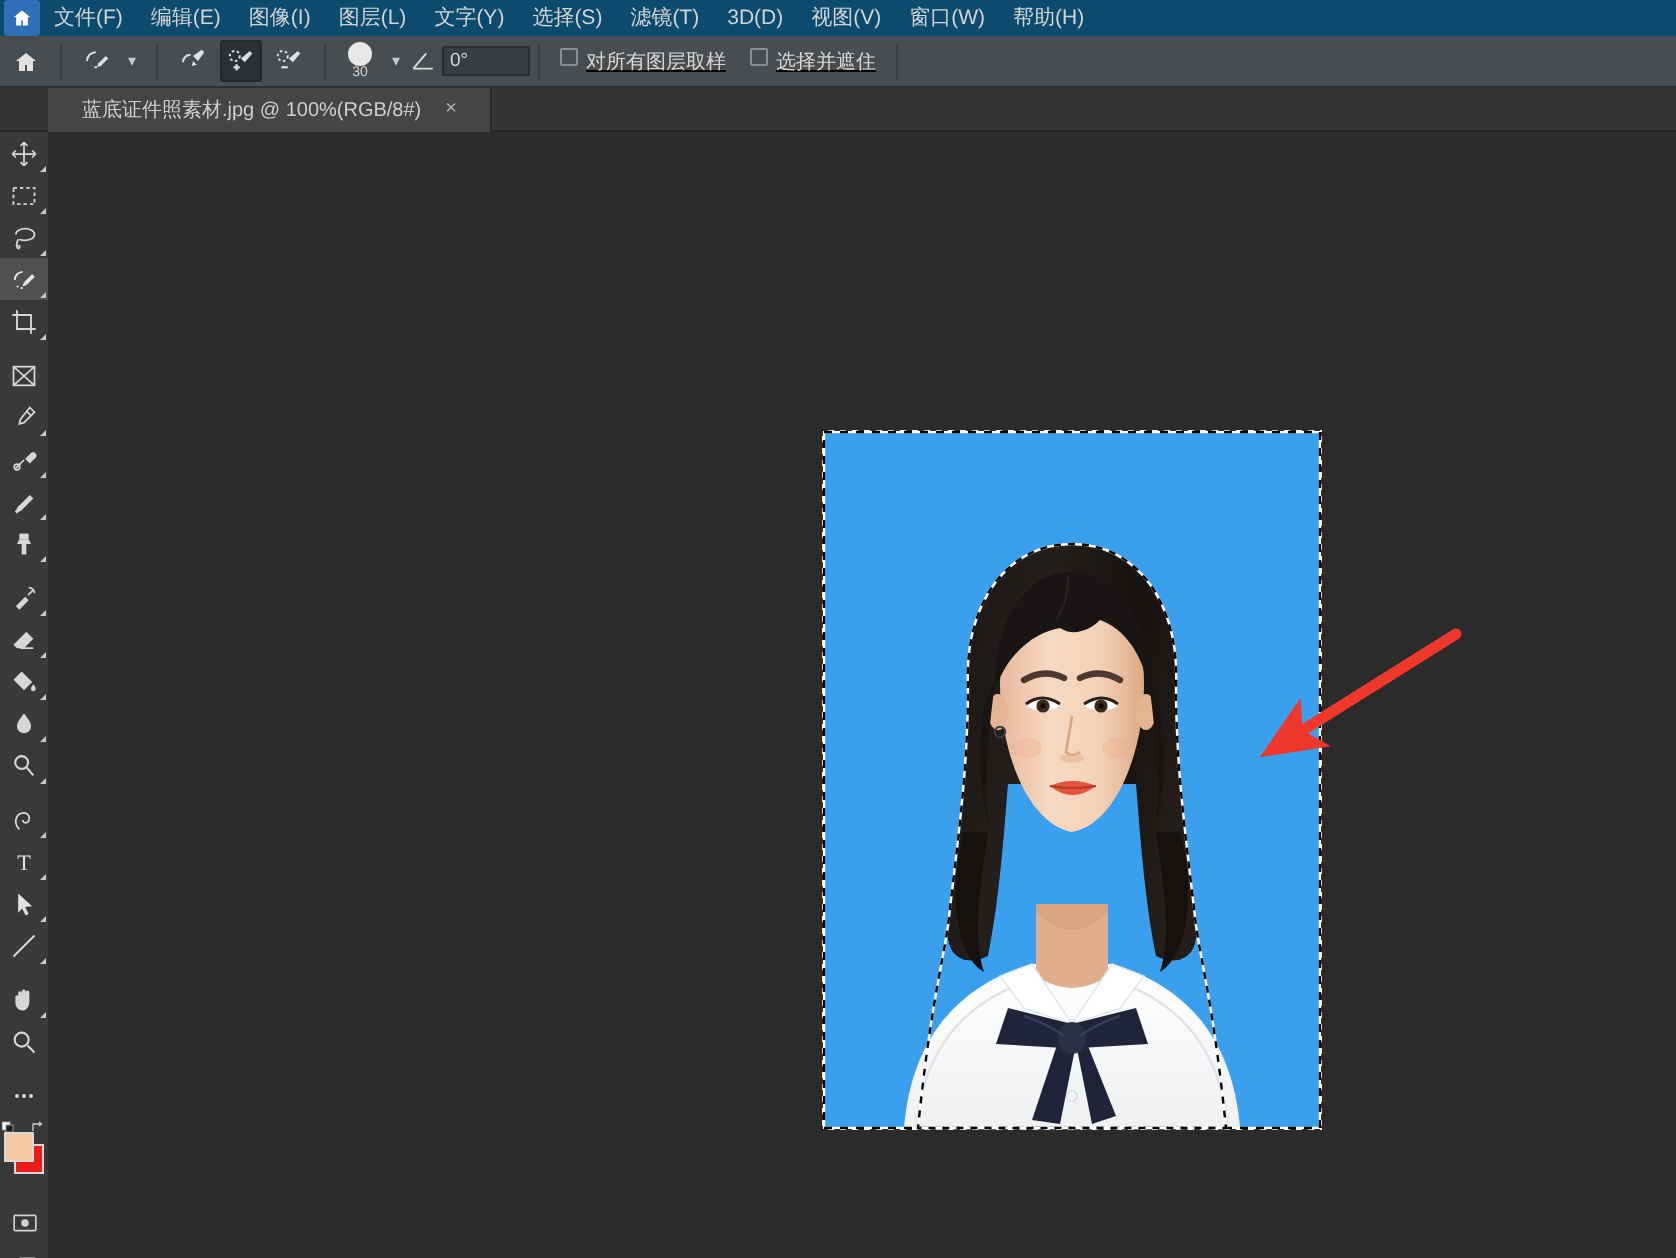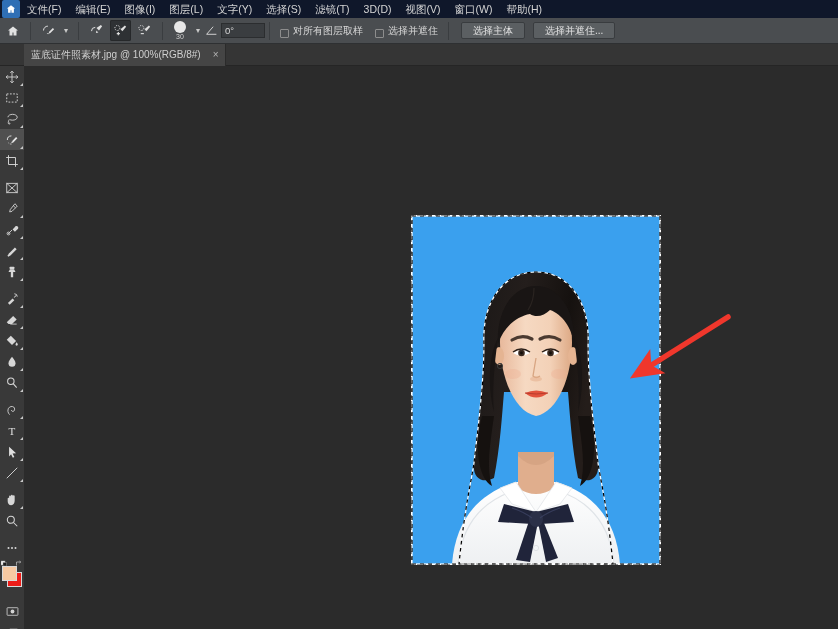--- a/index.html
+++ b/index.html
@@ -7,21 +7,21 @@
     width: 838px; height: 629px;
     background: #232323;
     font-family: "Liberation Sans", "DejaVu Sans", sans-serif;
     overflow: hidden;
   }
   #app { position: relative; width: 838px; height: 629px; background: #2b2b2b; }
 
   
   .menubar {
     position: absolute; top: 0; left: 0; width: 838px; height: 18px;
-    background: #0f172a; display: flex; 
+    background: #0c4a6e; display: flex; 
   }
   .home-btn {
     width: 18px; height: 18px; margin-left: 2px;
     display: flex; align-items: center; justify-content: center;
     background: #2f6fb5; border-radius: 2px;
   }
   .home-btn svg { width: 10px; height: 10px; }
   .menu-item {
     color: #d4d4d4; font-size: 10.5px; padding: 0 7px; line-height: 18px;
     white-space: nowrap; cursor: default;
@@ -55,41 +55,41 @@
   .brush-dot { width: 12px; height: 12px; border-radius: 50%; background: #e8e8e8; }
   .brush-num { font-size: 7px; color: #d0d0d0; margin-top: 0px; line-height: 8px; }
 
   .angle-group { display: flex; align-items: center; gap: 3px; margin-left: 2px; }
   .angle-icon { width: 13px; height: 13px; }
   .angle-field {
     width: 44px; height: 15px; background: #3a3d40; border: 1px solid #2b2d2f;
     color: #d8d8d8; font-size: 9.5px; line-height: 13px; padding-left: 3px;
   }
 
-  .chk-group { display: flex; align-items: flex-end; gap: 4px; padding: 0 6px; }
+  .chk-group { display: flex; align-items: flex-start; gap: 4px; padding: 0 6px; text-decoration: underline; }
   .chk-box {
     width: 9px; height: 9px; border: 1px solid #8d8d8d; background: #4a4d50; border-radius: 1px;
   }
   .chk-label { color: #d8d8d8; font-size: 10px; white-space: nowrap; }
 
   .opt-btn {
     height: 17px; padding: 0 11px; background: #5b5f62; border: 1px solid #393c3f;
     color: #e2e2e2; font-size: 10px; border-radius: 2px; line-height: 15px;
     white-space: nowrap; margin-left: 8px; cursor: default;
   }
 
   
   .tabbar {
     position: absolute; top: 44px; left: 0; width: 838px; height: 22px;
     background: #353535; border-bottom: 1px solid #252525;
   }
   .doc-tab {
     position: absolute; left: 24px; top: 0; height: 22px;
     background: #454545; border-right: 1px solid #2b2b2b;
-    display: flex; align-items: center; padding: 0 7px; gap: 12px;
+    display: flex; align-items: center; padding: 0 17px; gap: 12px;
   }
   .doc-tab-title { color: #cfcfcf; font-size: 10px; white-space: nowrap; }
   .doc-tab-close { color: #b4b4b4; font-size: 10px; line-height: 10px; }
 
   
   .toolbar {
     position: absolute; top: 66px; left: 0; width: 24px; bottom: 0;
     background: #393939;
   }
   .tool {
@@ -238,24 +238,20 @@
           <span class="chk-label">对所有图层取样</span>
         </div>
         <div class="chk-group">
           <div class="chk-box"></div>
           <span class="chk-label">选择并遮住</span>
         </div>
       </div>
 
     <div class="vsep"></div>
 
-    <div id="opt-buttons" style="display:flex;align-items:center;">
-        <div class="opt-btn">选择主体</div>
-        <div class="opt-btn">选择并遮住...</div>
-      </div>
   </div>
 
   <div class="tabbar">
     <div class="doc-tab">
       <span class="doc-tab-title">蓝底证件照素材.jpg @ 100%(RGB/8#)</span>
       <span class="doc-tab-close">×</span>
     </div>
   </div>
 
   <div class="toolbar">

